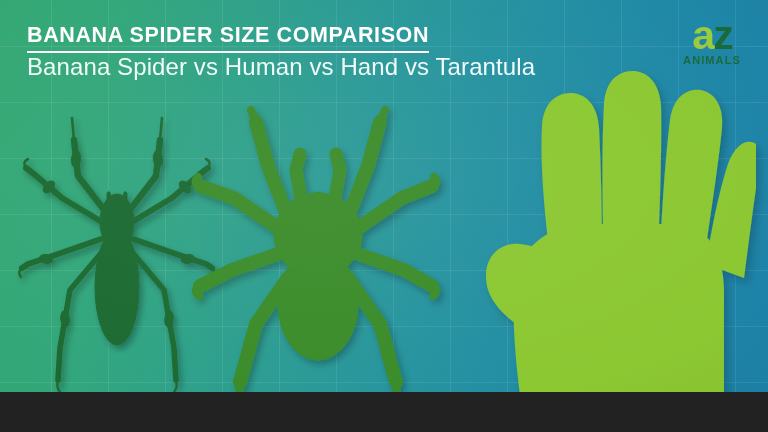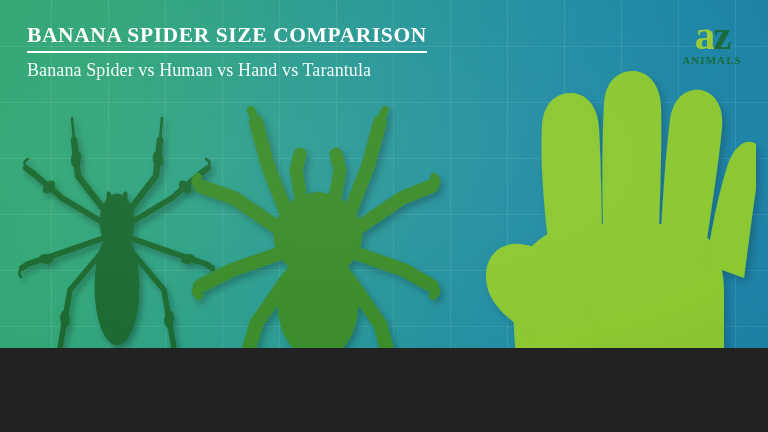--- a/index.html
+++ b/index.html
@@ -3,23 +3,23 @@
 <meta charset="utf-8">
 <style>
   html, body {
     margin: 0;
     padding: 0;
     background: #222;
   }
   #stage {
     position: relative;
     width: 768px;
-    height: 348px;
+    height: 392px;
     overflow: hidden;
-    font-family: Liberation Serif, serif;
+    font-family: Liberation Sans, sans-serif;
     background: #1d82a8;
   }
   
   #bg-gradient {
     position: absolute;
     inset: 0;
     background: linear-gradient(100deg,
         #34a874 0%,
         #33a77a 14%,
         #2fa287 28%,
@@ -59,22 +59,21 @@
     font-weight: bold;
     color: #ffffff;
     letter-spacing: 0.6px;
     line-height: 1.05;
     white-space: nowrap;
     display: inline-block;
     padding-bottom: 4px;
     border-bottom: 2px solid #ffffff;
   }
   #subtitle {
-    margin-top: 7px;
-    font-size: 18px;
+    font-size: 24px;
     font-weight: 300;
     color: #f2fbfb;
     letter-spacing: 0.1px;
     white-space: nowrap;
   }
   
   #logo {
     position: absolute;
     right: 18px;
     top: 16px;

